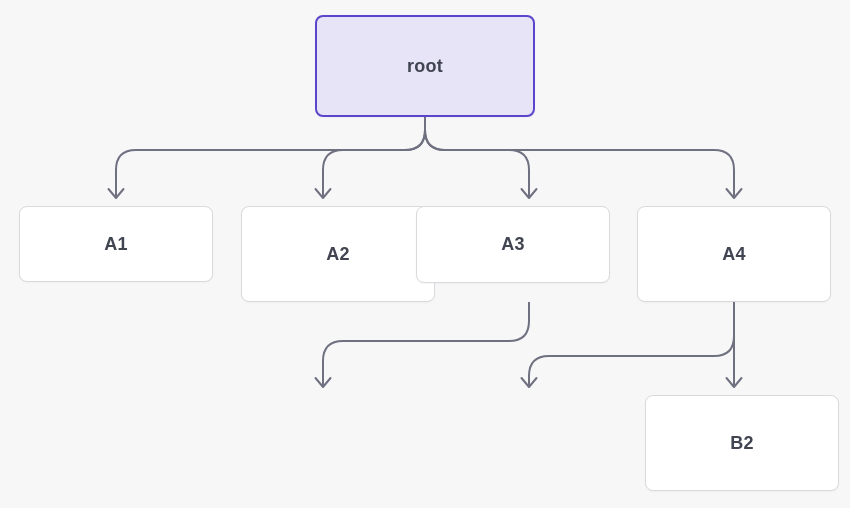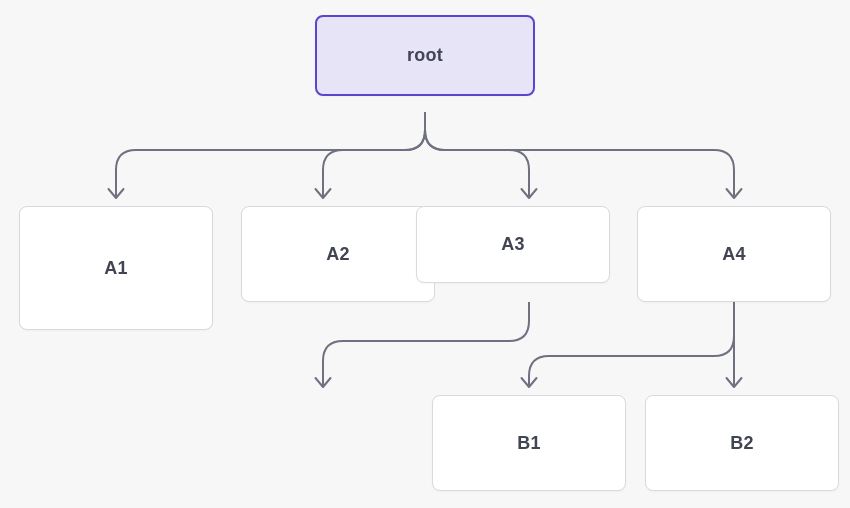--- a/index.html
+++ b/index.html
@@ -78,35 +78,32 @@
       <path d="M 425 112 L 425 130 Q 425 150 445 150 L 714 150 Q 734 150 734 170 L 734 198" class="edge-path"></path>
       <path d="M 726.5 189 L 734 198 L 741.5 189" class="edge-arrow"></path>
       <path d="M 529 302 L 529 321 Q 529 341 509 341 L 343 341 Q 323 341 323 361 L 323 387" class="edge-path"></path>
       <path d="M 315.5 378 L 323 387 L 330.5 378" class="edge-arrow"></path>
       <path d="M 734 302 L 734 336 Q 734 356 714 356 L 549 356 Q 529 356 529 376 L 529 387" class="edge-path"></path>
       <path d="M 521.5 378 L 529 387 L 536.5 378" class="edge-arrow"></path>
       <path d="M 734 302 L 734 387" class="edge-path"></path>
       <path d="M 726.5 378 L 734 387 L 741.5 378" class="edge-arrow"></path>
     </svg>
   <div class="nodes-layer">
-      <div class="node node-root" style="left: 315px; top: 15px; width: 220px; height: 81px;">
+      <div class="node node-root" style="left: 315px; top: 15px; width: 220px; height: 102px;">
         <span class="node-label">root</span>
       </div>
-      <div class="node" style="left: 19px; top: 206px; width: 194px; height: 124px;">
+      <div class="node" style="left: 19px; top: 206px; width: 194px; height: 76px;">
         <span class="node-label">A1</span>
       </div>
       <div class="node" style="left: 226px; top: 206px; width: 194px; height: 96px; margin-left: 15px;">
         <span class="node-label">A2</span>
       </div>
       <div class="node" style="left: 416px; top: 206px; width: 194px; height: 77px;">
         <span class="node-label">A3</span>
       </div>
       <div class="node" style="left: 637px; top: 206px; width: 194px; height: 96px;">
         <span class="node-label">A4</span>
       </div>
-      <div class="node" style="left: 432px; top: 395px; width: 194px; height: 96px;">
-        <span class="node-label">B1</span>
-      </div>
       <div class="node" style="left: 637px; top: 395px; width: 194px; height: 96px; margin-left: 8px;">
         <span class="node-label">B2</span>
       </div>
     </div>
 </div>
 
 </body></html>

